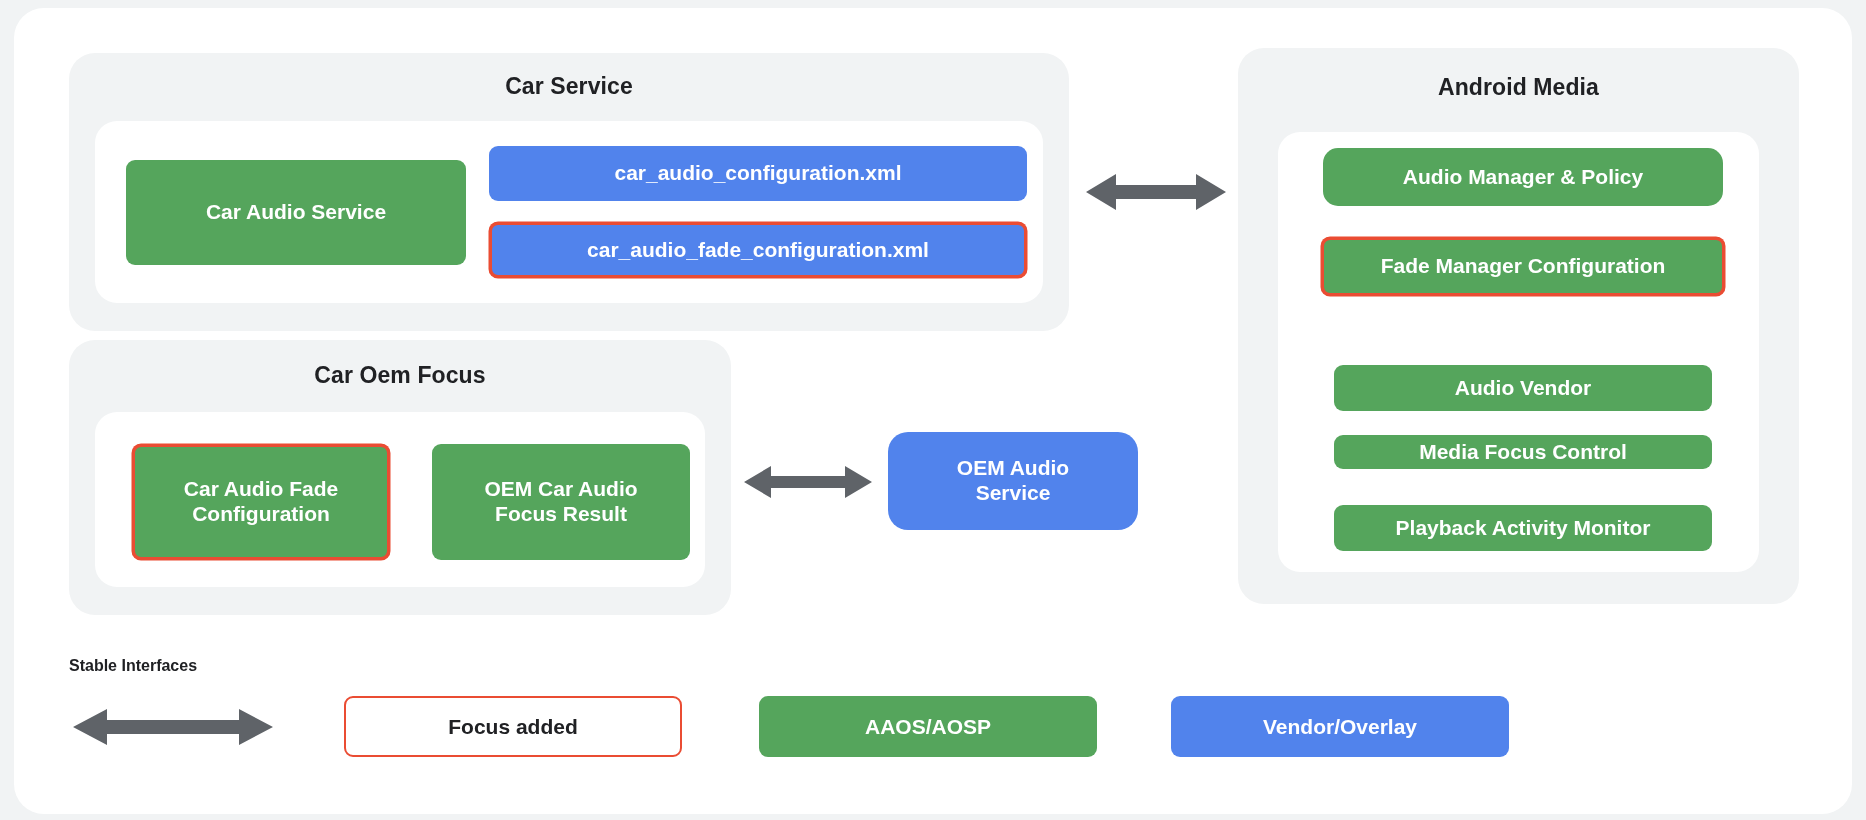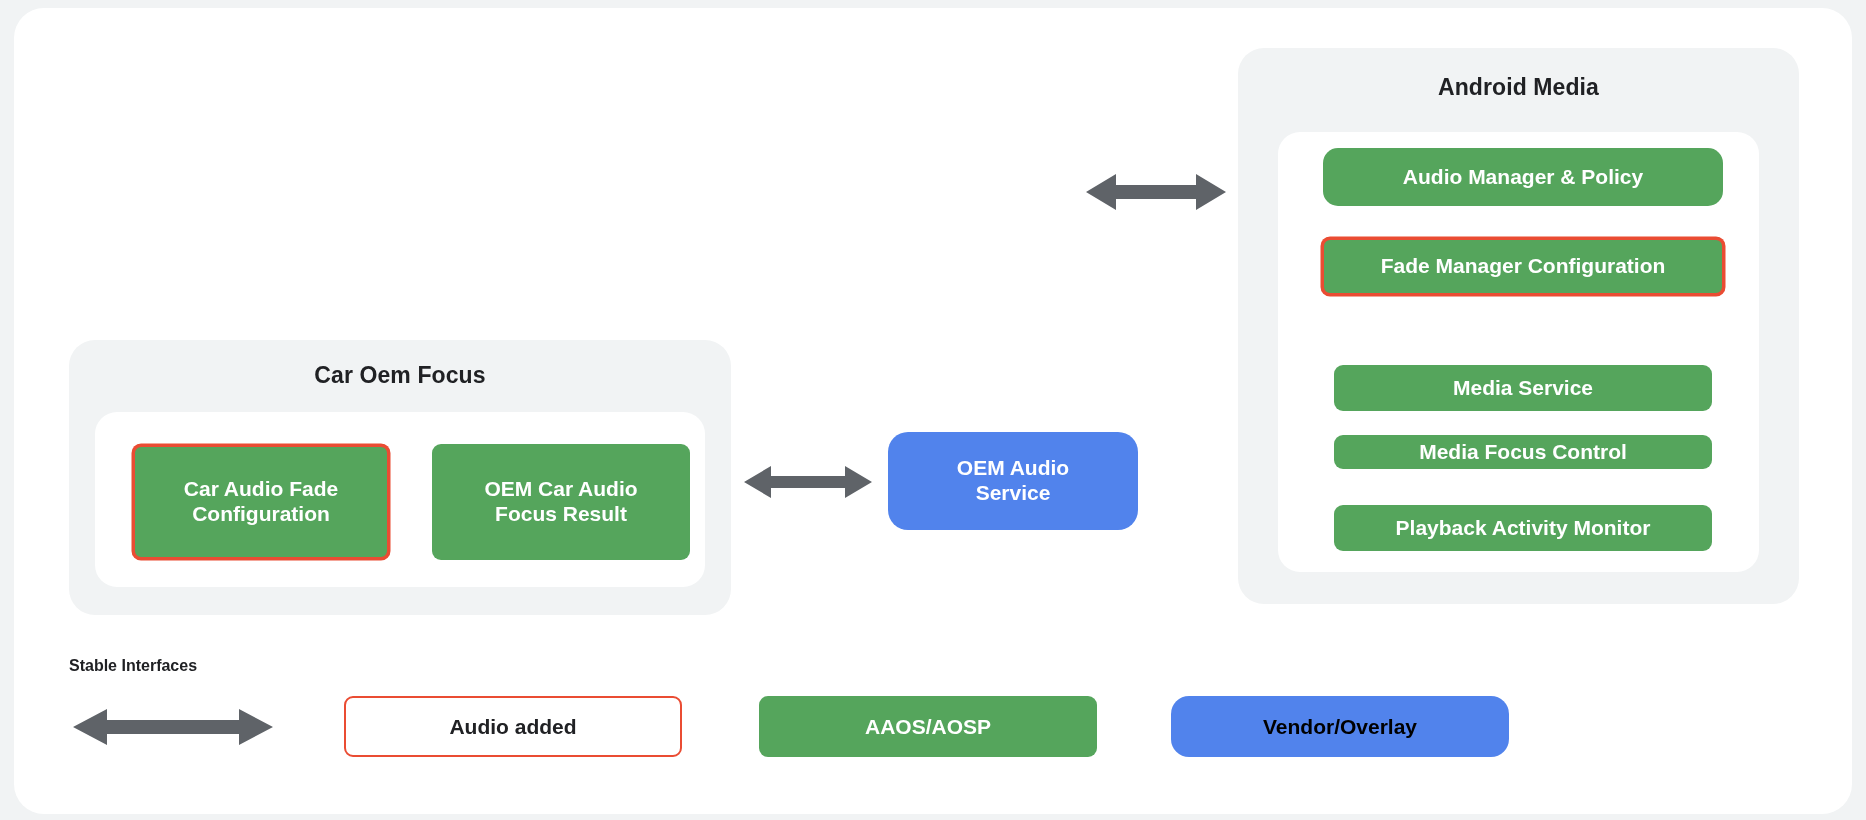--- a/index.html
+++ b/index.html
@@ -96,48 +96,58 @@
     font-size: 21px;
     font-weight: 700;
     white-space: nowrap;
   }
   .legend-chip.outline {
     background: #FFFFFF;
     border: 2px solid #EA4C33;
     color: #202124;
   }
   .legend-chip.green { background: #55A55C; color: #FFFFFF; }
-  .legend-chip.blue  { background: #5183EC; color: #000000; border-radius: 18px; }
+  .legend-chip.blue  { background: #5183EC; color: #ffffff; }
 </style>
 </head>
 <body>
 
 <div id="canvas">
 
+  <div class="group" style="left:55px; top:45px; width:1000px; height:278px;">
+    <div class="group-title" style="top:20px;">Car Service</div>
+    <div class="inner-card" style="left:26px; top:68px; width:948px; height:182px;"></div>
+
+    <div class="node green" style="left:57px; top:107px; width:340px; height:105px;">Car Audio Service</div>
+
+    <div class="node blue" style="left:420px; top:93px; width:538px; height:55px;">car_audio_configuration.xml</div>
+
+    <div class="node blue hl" style="left:420px; top:169px; width:538px; height:56px;">car_audio_fade_configuration.xml</div>
+  </div>
 
   <div class="group" style="left:55px; top:332px; width:662px; height:275px;">
     <div class="group-title" style="top:22px;">Car Oem Focus</div>
     <div class="inner-card" style="left:26px; top:72px; width:610px; height:175px;"></div>
 
     <div class="node green" style="left:363px; top:104px; width:258px; height:116px;">OEM Car Audio
 Focus Result</div>
 
     <div class="node green hl" style="left:63px; top:104px; width:258px; height:116px;">Car Audio Fade
 Configuration</div>
   </div>
 
   <div class="group" style="left:1224px; top:40px; width:561px; height:556px;">
     <div class="group-title" style="top:26px;">Android Media</div>
     <div class="inner-card" style="left:40px; top:84px; width:481px; height:440px;"></div>
 
     <div class="node green" style="left:85px; top:100px; width:400px; height:58px;border-radius:15px;">Audio Manager &amp; Policy</div>
 
     <div class="node green hl" style="left:83px; top:189px; width:404px; height:59px;">Fade Manager Configuration</div>
 
-    <div class="node green" style="left:96px; top:317px; width:378px; height:46px;">Media Service</div>
+    <div class="node green" style="left:96px; top:317px; width:378px; height:46px;">Audio Vendor</div>
 
     <div class="node green" style="left:96px; top:387px; width:378px; height:34px;">Media Focus Control</div>
 
     <div class="node green" style="left:96px; top:457px; width:378px; height:46px;">Playback Activity Monitor</div>
   </div>
 
   <div class="node blue" style="left:874px; top:424px; width:250px; height:98px; border-radius:20px;">OEM Audio
 Service</div>
 
   <div class="arrow" style="left:1072px; top:164px;">
@@ -153,19 +163,19 @@
   </div>
 
   <div id="legend-title" style="left:55px; top:649px;">Stable Interfaces</div>
 
   <div class="arrow" style="left:59px; top:700px;">
     <svg width="200" height="38" viewBox="0 0 200 38" aria-hidden="true">
       <path d="M0,19 L34,1 L34,12 L166,12 L166,1 L200,19 L166,37 L166,26 L34,26 L34,37 Z" fill="#5F6368"></path>
     </svg>
   </div>
 
-  <div class="legend-chip outline" style="left:330px; top:688px; width:338px; height:61px;">Audio added</div>
+  <div class="legend-chip outline" style="left:330px; top:688px; width:338px; height:61px;">Focus added</div>
 
   <div class="legend-chip green" style="left:745px; top:688px; width:338px; height:61px;">AAOS/AOSP</div>
 
   <div class="legend-chip blue" style="left:1157px; top:688px; width:338px; height:61px;">Vendor/Overlay</div>
 
 </div>
 
 </body></html>

